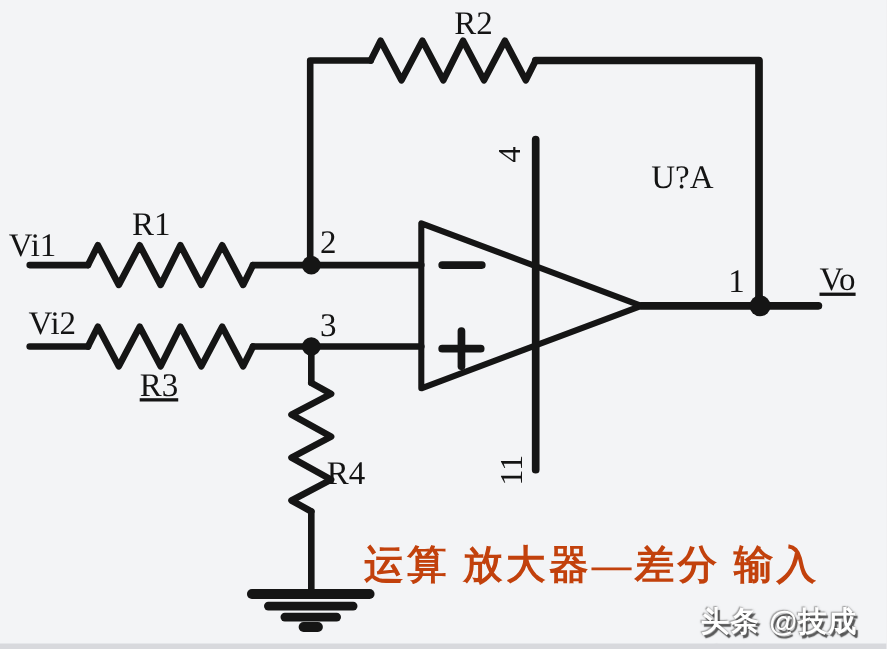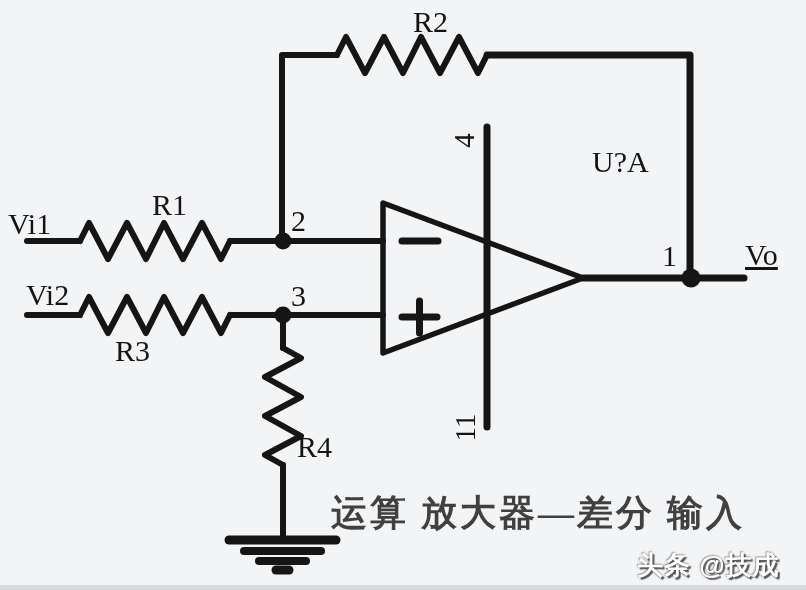--- a/index.html
+++ b/index.html
@@ -28,21 +28,21 @@
     display:flex;align-items:center;justify-content:center;
     color:#141414;font-size:29px;line-height:1;
   }
   .lbl-rot > span{transform:rotate(-90deg);display:block;}
   .caption{
     position:absolute;
     left:331px;top:489px;
     font-size:36px;
     font-weight:600;
     letter-spacing:3px;
-    color:#404040;
+    color:#c2410c;
   }
   .watermark{
     position:absolute;
     left:637px;top:548px;
     font-family:"Liberation Sans","DejaVu Sans",sans-serif;
     font-weight:bold;
     font-size:26px;
     letter-spacing:1px;
     color:#ffffff;
     text-shadow:2px 2px 1px rgba(60,60,60,.85), -1px -1px 1px rgba(120,120,120,.55), 0 0 2px rgba(80,80,80,.6);
@@ -97,24 +97,24 @@
 
       <circle cx="283" cy="241" r="8.5" fill="#151515" stroke="none"></circle>
       <circle cx="283" cy="315" r="8.5" fill="#151515" stroke="none"></circle>
       <circle cx="691" cy="278" r="9.5" fill="#151515" stroke="none"></circle>
     </g>
   </svg>
 
   <span class="lbl" style="left:8px;top:209px;">Vi1</span>
   <span class="lbl" style="left:26px;top:280px;">Vi2</span>
 
-  <span class="lbl" style="left:120px;top:190px;margin-left:32px;">R1</span>
+  <span class="lbl" style="left:120px;top:190px;">R1</span>
   <span class="lbl" style="left:375px;top:7px;margin-left:38px;">R2</span>
-  <span class="lbl" style="left:115px;top:336px;">R3</span>
-  <span class="lbl" style="left:297px;top:432px;">R4</span>
+  <span class="lbl" style="left:127px;top:336px;text-decoration:underline;">R3</span>
+  <span class="lbl" style="left:297px;top:416px;">R4</span>
 
   <span class="lbl" style="left:291px;top:206px;">2</span>
   <span class="lbl" style="left:291px;top:281px;">3</span>
   <span class="lbl" style="left:662px;top:241px;">1</span>
 
   <div class="lbl-rot" style="left:448px;top:124px;">
     <span>4</span>
   </div>
   <div class="lbl-rot" style="left:450px;top:411px;">
     <span>11</span>

